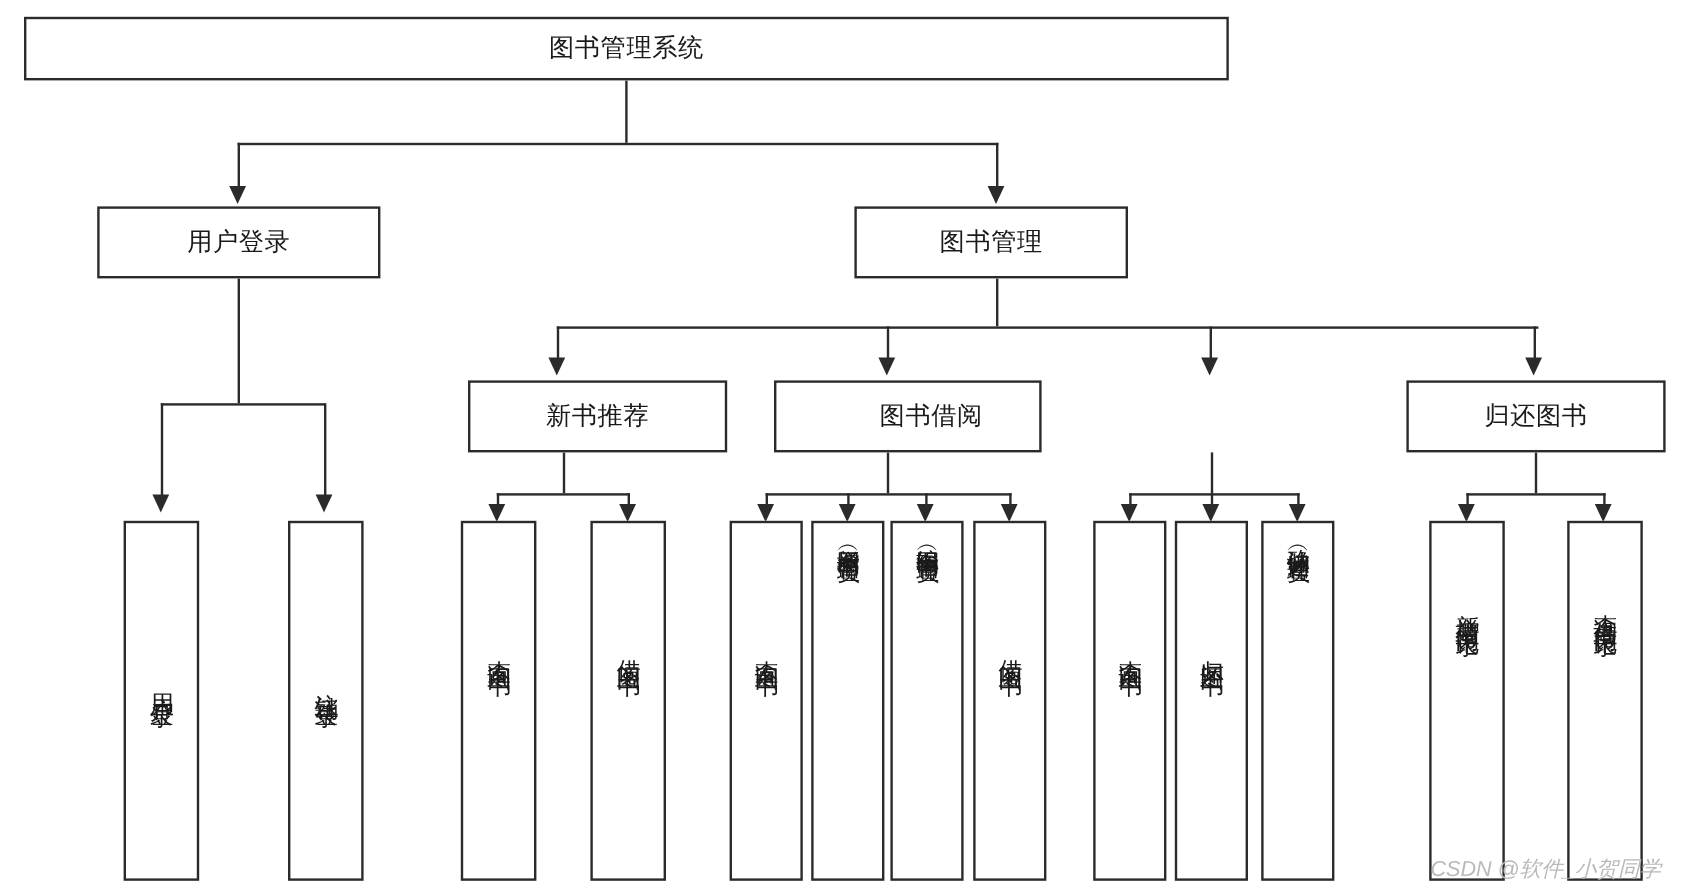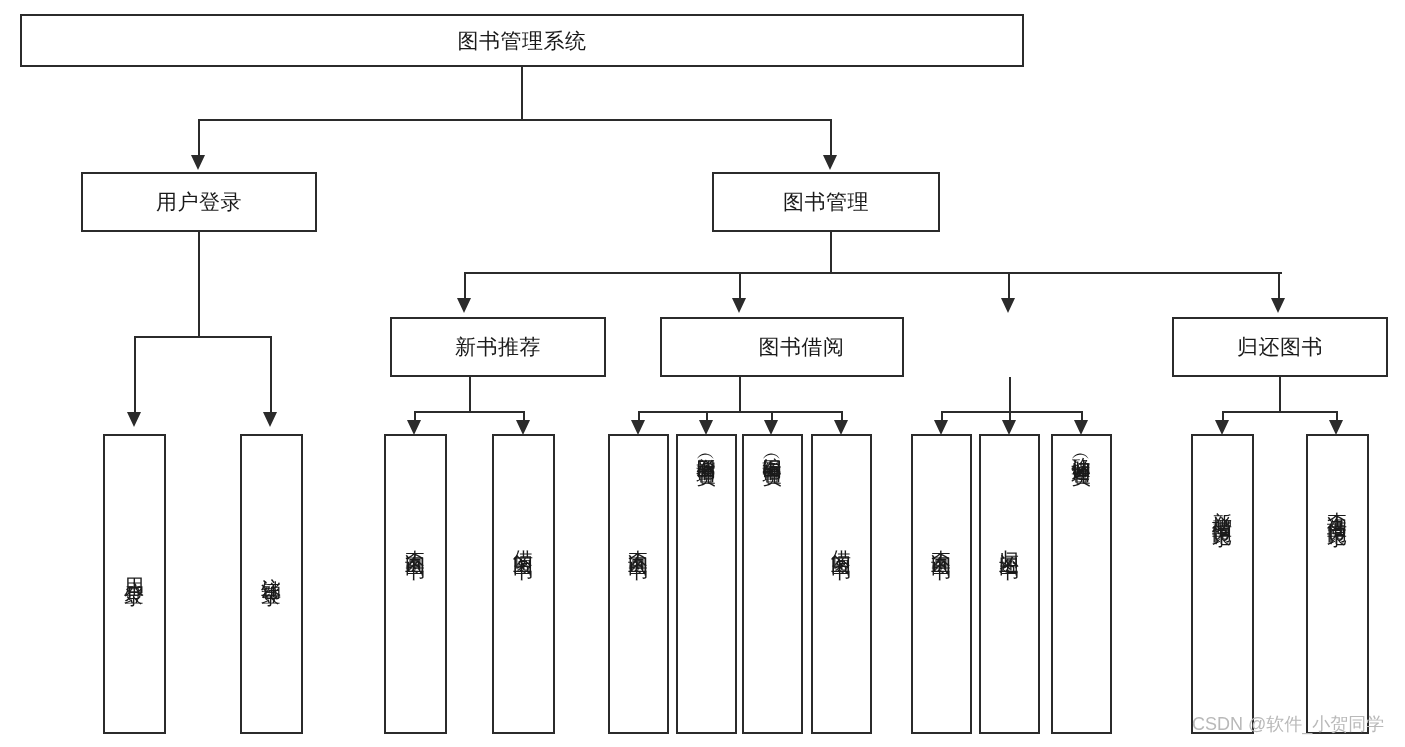--- a/index.html
+++ b/index.html
@@ -173,21 +173,21 @@
   </div>
 
   <div class="node horiz" style="left:712px; top:172px; width:228px; height:60px;">
     <span class="lbl">图书管理</span>
   </div>
 
   <div class="node horiz" style="left:362px; top:317px; width:216px; height:60px;margin-left:28px;">
     <span class="lbl">新书推荐</span>
   </div>
 
-  <div class="node horiz" style="left:660px; top:317px; width:244px; height:60px;padding-left:39px;">
+  <div class="node horiz" style="left:645px; top:317px; width:223px; height:60px;padding-left:39px;">
     <span class="lbl">图书借阅</span>
   </div>
 
 
   <div class="node horiz" style="left:1172px; top:317px; width:216px; height:60px;">
     <span class="lbl">归还图书</span>
   </div>
 
   <div class="node vert mid3" style="left:103px; top:434px; width:63px; height:300px;">
     <span class="lbl">用户登录</span>
@@ -226,15 +226,15 @@
     <span class="lbl">确认归还（管理员）</span>
   </div>
 
   <div class="node vert mid" style="left:1191px; top:434px; width:63px; height:300px;">
     <span class="lbl">新增借阅记录</span>
   </div>
   <div class="node vert mid" style="left:1306px; top:434px; width:63px; height:300px;">
     <span class="lbl">查询借阅记录</span>
   </div>
 
-  <div id="watermark" style="left:1192px; top:712px;">CSDN @软件_小贺同学</div>
+  <div id="watermark" style="left:1192px; top:712px;font-style:italic;">CSDN @软件_小贺同学</div>
 
 </div>
 
 </body></html>

